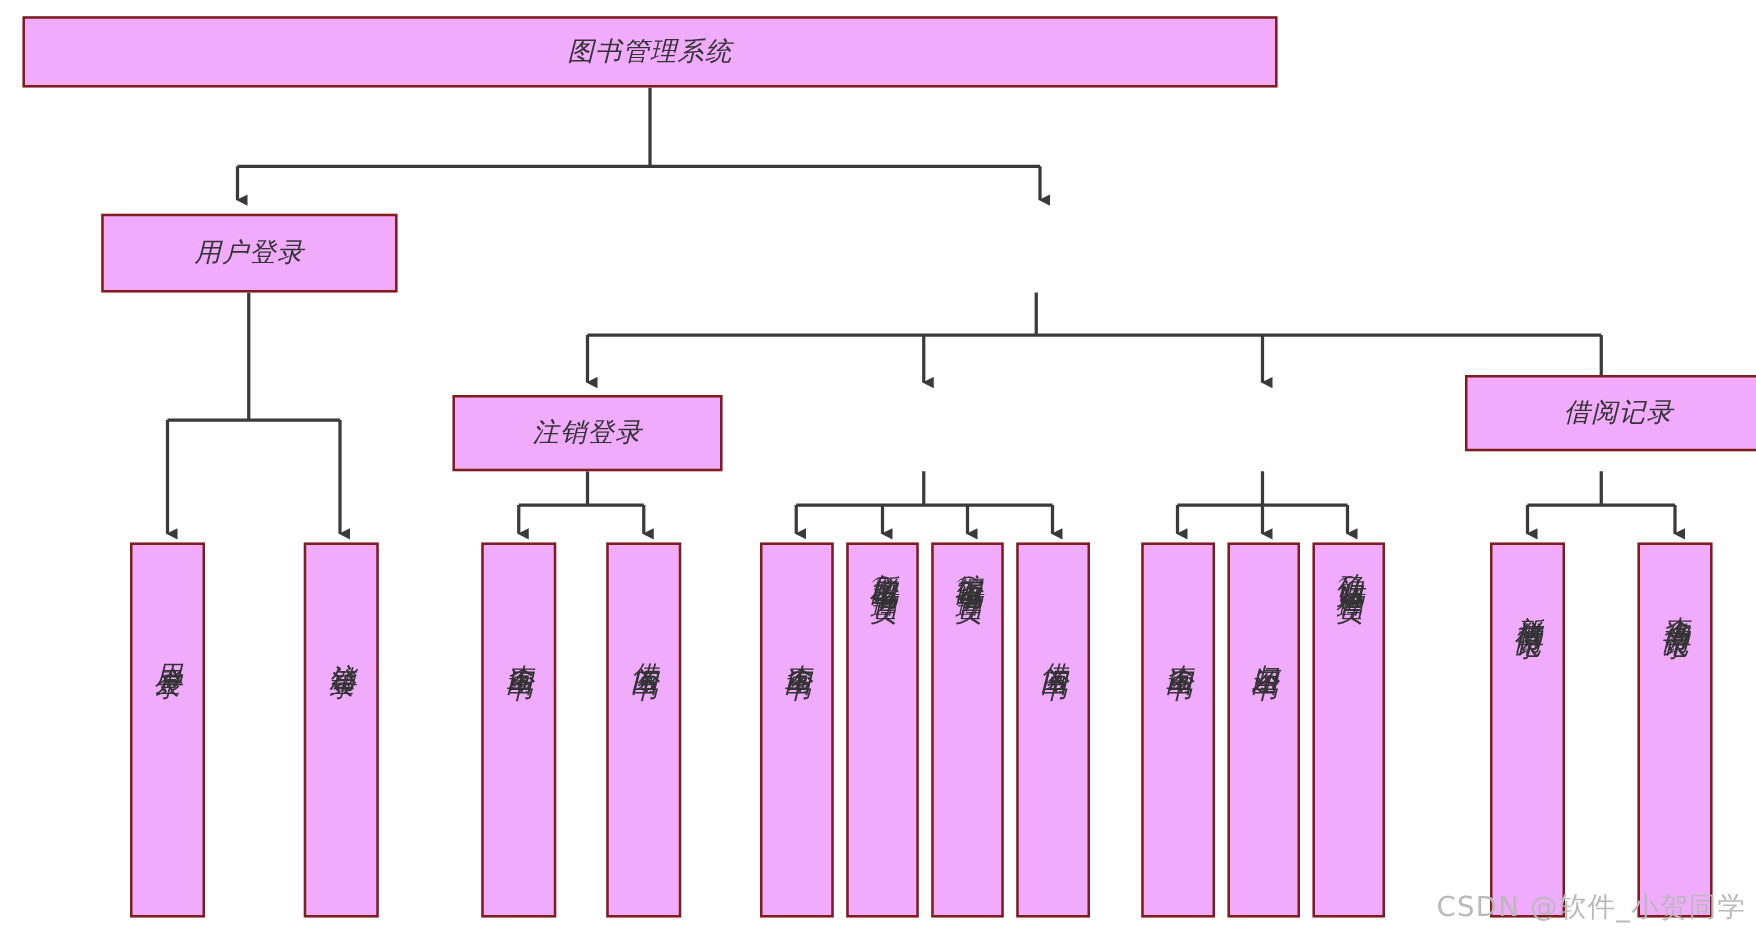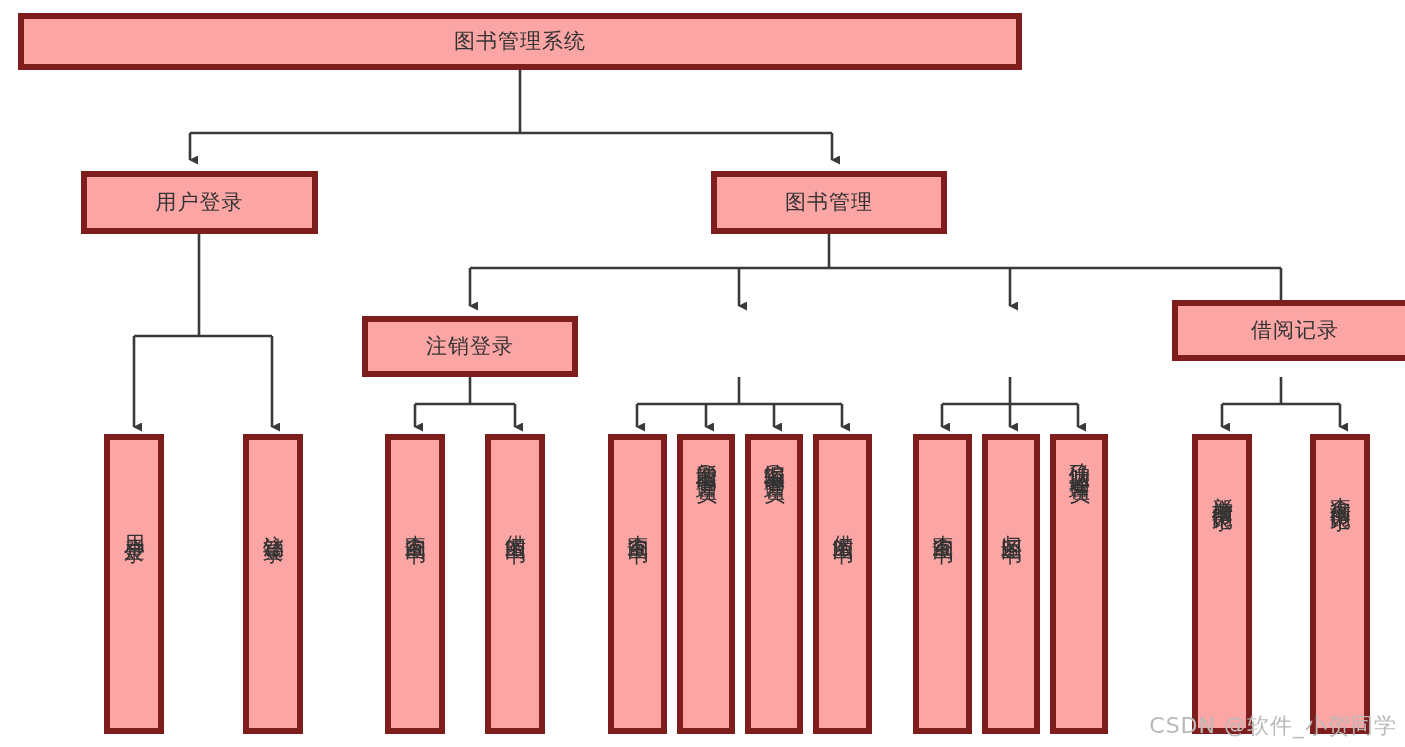--- a/index.html
+++ b/index.html
@@ -18,26 +18,27 @@
   svg#edges{
     position:absolute;
     left:0; top:0;
     width:1405px;
     height:747px;
     pointer-events:none;
   }
   .node{
     position:absolute;
     box-sizing:border-box;
-    background:#fca5a5;
-    border:6px solid #7f1d1d;
+    background:#f0abfc;
+    border:2px solid #7f1d1d;
     display:flex;
     align-items:center;
     justify-content:center;
     z-index:3;
+    font-style:italic;
   }
   .node .label{
     font-size:21px;
     line-height:1.15;
     color:#333333;
     letter-spacing:1px;
     white-space:nowrap;
   }
   
   .node.horiz .label{
@@ -126,23 +127,20 @@
   </svg>
 
   <div class="node horiz" style="left:18px; top:13px; width:1004px; height:57px;">
     <span class="label">图书管理系统</span>
   </div>
 
   <div class="node horiz" style="left:81px; top:171px; width:237px; height:63px;">
     <span class="label">用户登录</span>
   </div>
 
-  <div class="node horiz" style="left:711px; top:171px; width:236px; height:63px;">
-    <span class="label">图书管理</span>
-  </div>
 
   <div class="node horiz" style="left:362px; top:316px; width:216px; height:61px;">
     <span class="label">注销登录</span>
   </div>
 
 
 
   <div class="node horiz" style="left:1172px; top:300px; width:246px; height:61px;align-items:center;">
     <span class="label">借阅记录</span>
   </div>

